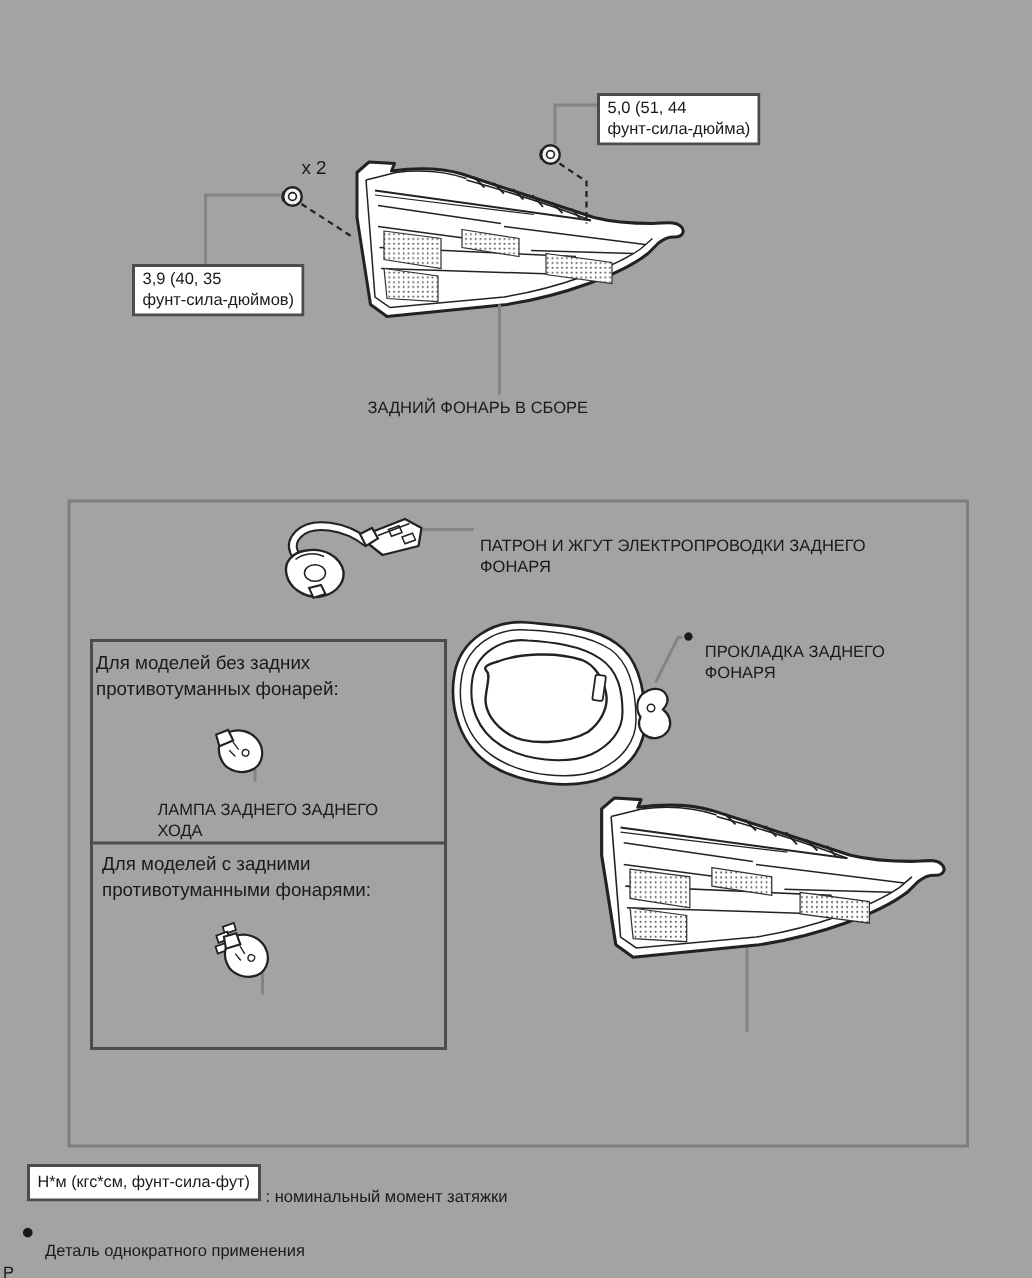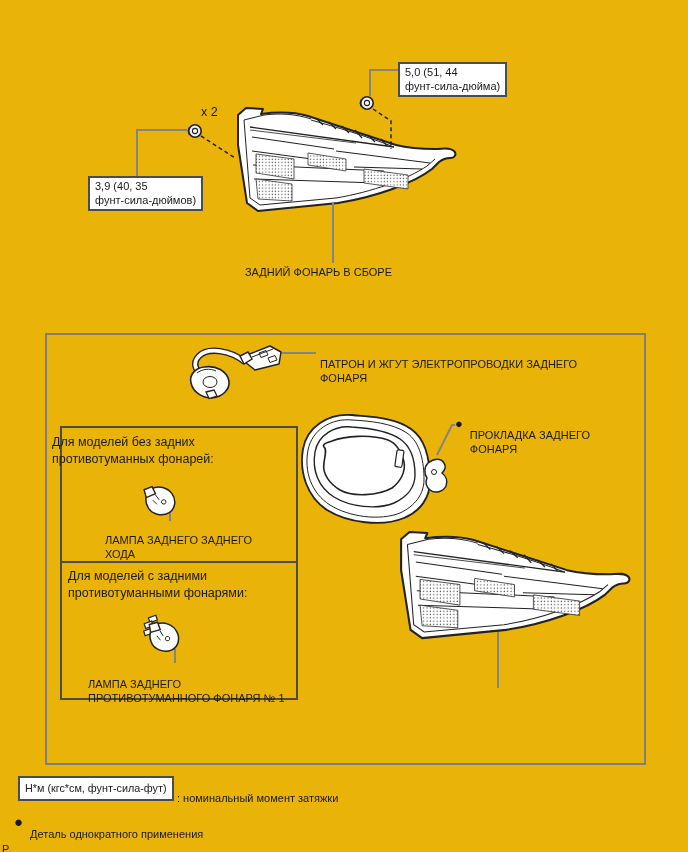--- a/index.html
+++ b/index.html
@@ -1,17 +1,17 @@
 <!DOCTYPE html>
 <html><head>
 <meta charset="utf-8">
 <style>
   html,body{margin:0;padding:0;background:#fff;}
   #page{
-    position:relative;width:688px;height:852px;background:#eab308;
+    position:relative;width:688px;height:852px;background:#a3a3a3;
     font-family:"Liberation Sans",sans-serif;color:#1a1a1a;overflow:hidden;
   }
   #art{position:absolute;left:0;top:0;}
   .abs{position:absolute;}
   .callout{
     position:absolute;border:2px solid #4c4c4c;background:#fff;
     padding:2px 5px;font-size:11px;line-height:13.5px;white-space:pre-line;
   }
   .label{position:absolute;font-size:11px;line-height:13.5px;white-space:pre-line;margin-top:12px;}
   .heading{position:absolute;font-size:12.5px;line-height:17px;white-space:pre-line;}
@@ -180,31 +180,29 @@
   <div class="bulletrow" style="left:455px;top:417px">
     <span class="bullet">●</span>
     <span class="label" style="position:static">ПРОКЛАДКА ЗАДНЕГО
 ФОНАРЯ</span>
   </div>
 
   <div class="variantsbox">
     <div class="vdivider"></div>
   </div>
 
-  <div class="heading" style="left:52px;top:434px">Для моделей без задних
+  <div class="heading" style="left:64px;top:434px">Для моделей без задних
 противотуманных фонарей:</div>
 
   <div class="label" style="left:105px;top:522px">ЛАМПА ЗАДНЕГО ЗАДНЕГО
 ХОДА</div>
 
   <div class="heading" style="left:68px;top:568px">Для моделей с задними
 противотуманными фонарями:</div>
 
-  <div class="label" style="left:88px;top:666px">ЛАМПА ЗАДНЕГО
-ПРОТИВОТУМАННОГО ФОНАРЯ № 1</div>
 
 
   <div class="legendbox">Н*м (кгс*см, фунт-сила-фут)</div>
 
   <div class="label abs" id="torque-note">: номинальный момент затяжки</div>
 
   <div class="bulletrow" id="single-use">
     <span class="bullet">●</span>
     <span class="label" style="position:static;line-height:14px">Деталь однократного применения</span>
   </div>

